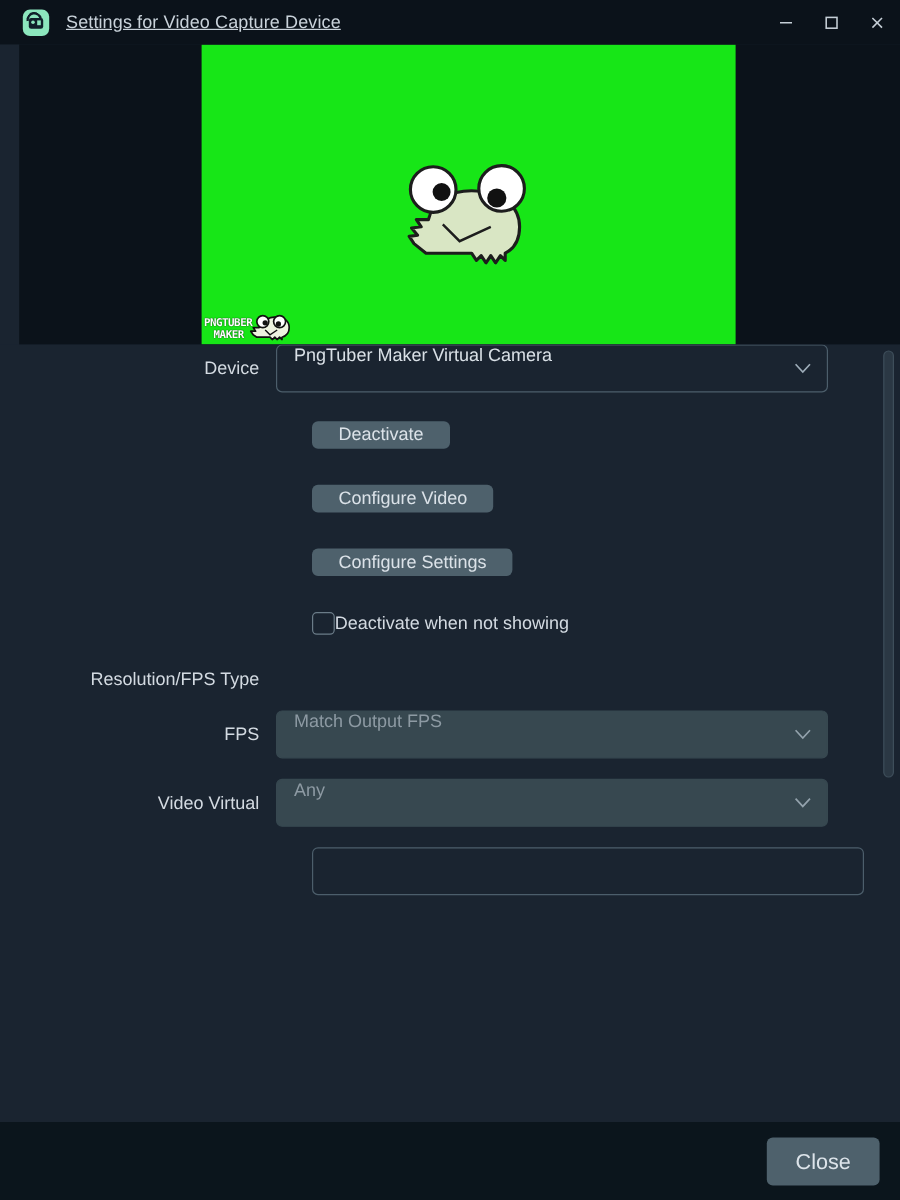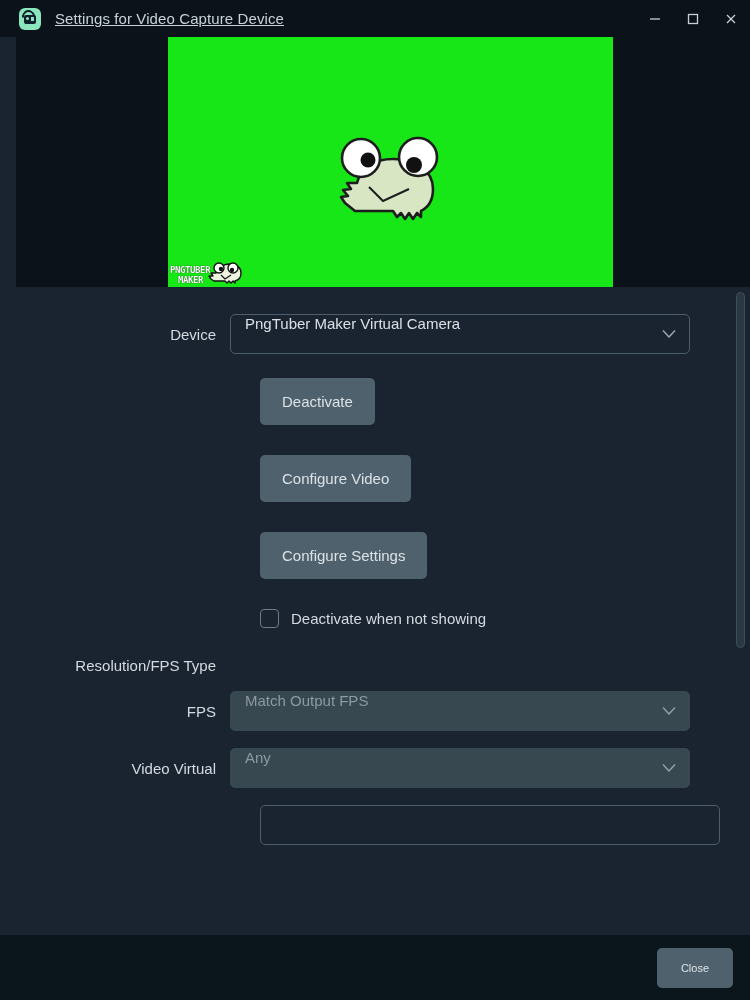--- a/index.html
+++ b/index.html
@@ -130,21 +130,20 @@
   .settings-body {
     position: absolute;
     left: 0; top: 287px;
     width: 750px;
     height: 648px;
     background: #1a2430;
     overflow: hidden;
   }
   .scroll-inner {
     position: relative;
-    padding-top: 27px;
   }
   .row {
     display: flex;
     align-items: center;
     margin-bottom: 17px;
   }
   .row-label {
     width: 230px;
     text-align: right;
     padding-right: 14px;
@@ -188,21 +187,21 @@
   }
   .chev svg { display: block; }
   .dropdown.enabled .chev { color: #9dacb8; }
   .dropdown.disabled .chev { color: #93a2ac; }
 
   
   .btn {
     display: inline-flex;
     align-items: center;
     justify-content: center;
-    height: 47px;
+    height: 23px;
     padding: 0 22px;
     background: #4e616c;
     border: none;
     border-radius: 5px;
     color: #dbe2e8;
     font-size: 15px;
     font-family: "Liberation Sans", sans-serif;
     box-sizing: border-box;
   }
   .btn-row {
@@ -221,21 +220,20 @@
   }
   .checkbox {
     width: 19px; height: 19px;
     border: 1px solid #6b7c88;
     border-radius: 4px;
     background: transparent;
     box-sizing: border-box;
     flex: 0 0 auto;
   }
   .check-label {
-    margin-left: 12px;
     font-size: 15px;
     color: #d3dae1;
   }
 
   
   .partial-field {
     margin-left: 260px;
     width: 460px;
     height: 40px;
     border: 1px solid #4c5e6b;
@@ -272,21 +270,21 @@
   }
   .close-btn {
     position: absolute;
     right: 17px; top: 13px;
     height: 40px;
     padding: 0 24px;
     background: #4e616c;
     border: none;
     border-radius: 5px;
     color: #dde4ea;
-    font-size: 11px;
+    font-size: 18px;
     font-family: "Liberation Sans", sans-serif;
     display: flex;
     align-items: center;
     justify-content: center;
   }
 </style>
 </head>
 <body>
 
 <div class="titlebar">

